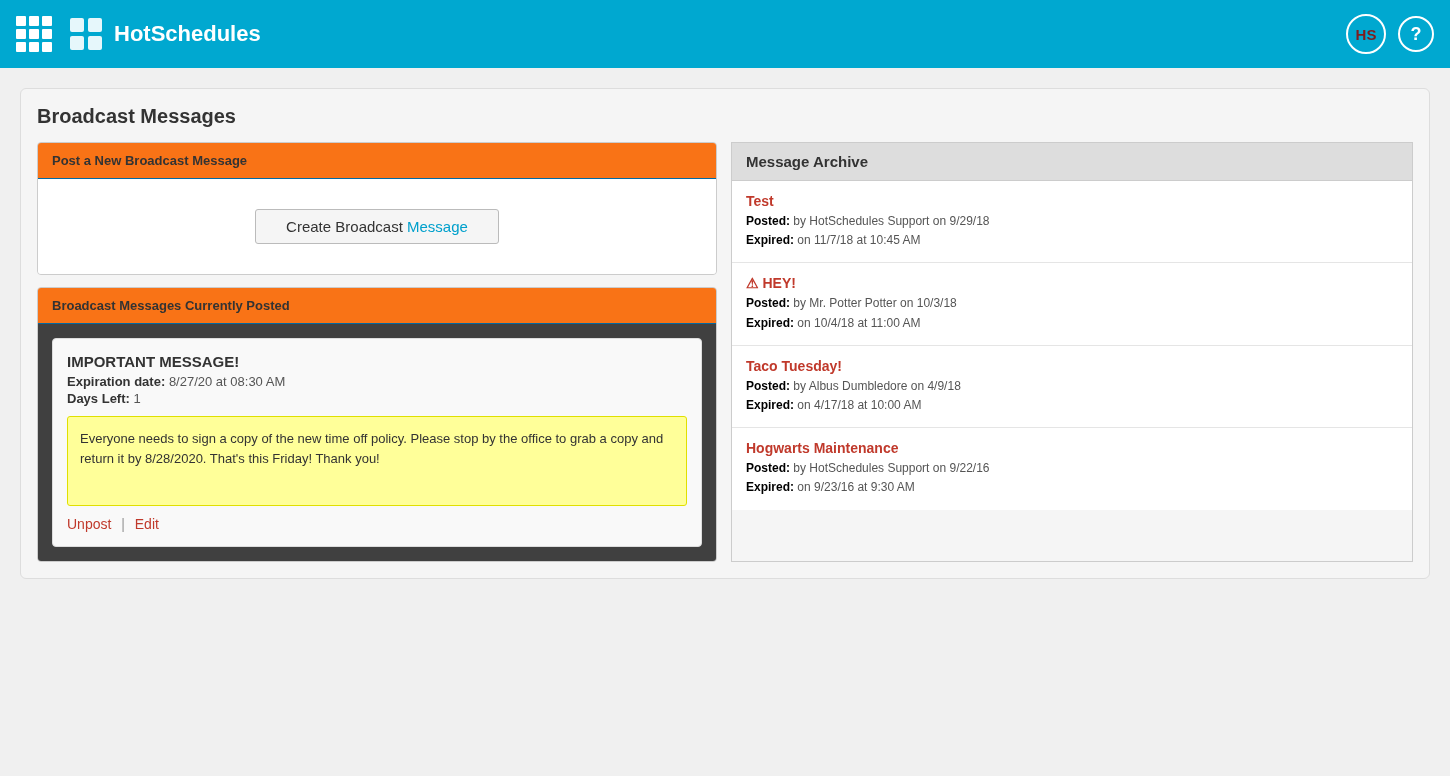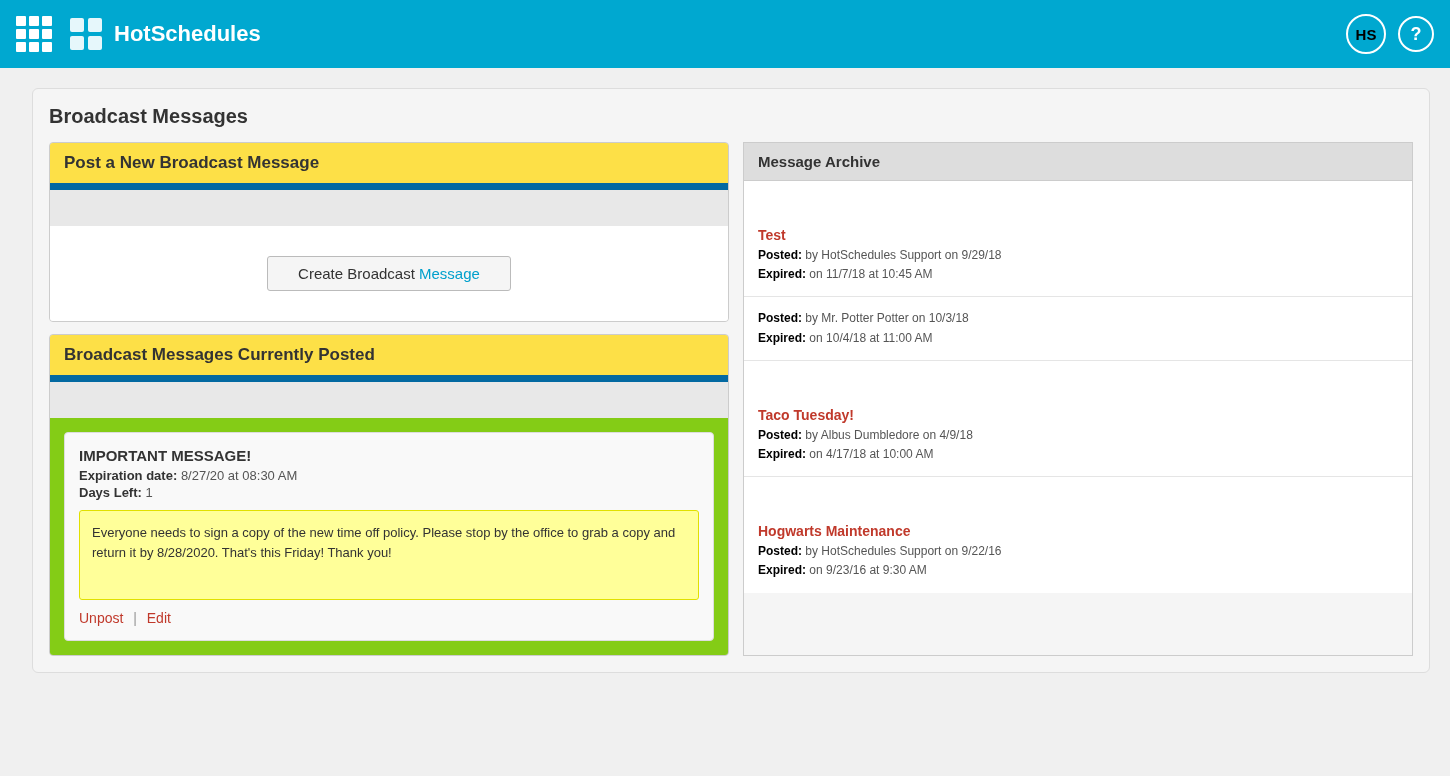--- a/index.html
+++ b/index.html
@@ -22,36 +22,36 @@
       gap: 3px;
       cursor: pointer;
     }
     .grid-icon span { background: #fff; display: block; width: 10px; height: 10px; border-radius: 1px; }
     .logo { display: flex; align-items: center; gap: 10px; color: #fff; font-size: 22px; font-weight: bold; }
     .logo-icon { width: 36px; height: 36px; }
     .topnav-right { display: flex; align-items: center; gap: 12px; }
     .user-badge {
       width: 40px; height: 40px; border-radius: 50%;
       border: 2px solid #fff;
-      color: #000000;
+      color: #7f1d1d;
       display: flex; align-items: center; justify-content: center;
       font-weight: bold; font-size: 15px;
       cursor: pointer;
     }
     .help-btn {
       width: 36px; height: 36px; border-radius: 50%;
       border: 2px solid #fff;
       color: #fff;
       display: flex; align-items: center; justify-content: center;
       font-weight: bold; font-size: 18px;
       cursor: pointer;
     }
 
     
-    .page-content { padding: 20px 20px 0 32px; }
+    .page-content { padding: 20px 20px 0 20px; }
 
     
     .main-panel {
       background: #f5f5f5;
       border: 1px solid #ddd;
       border-radius: 6px;
       padding: 16px;
     }
     .main-panel-title {
       font-size: 20px;
@@ -67,44 +67,44 @@
     .left-col { flex: 0 0 680px; display: flex; flex-direction: column; gap: 12px; }
 
     
     .section-box {
       background: #e8e8e8;
       border: 1px solid #ccc;
       border-radius: 4px;
       overflow: hidden;
     }
     .section-header {
-      background: #fde047;
+      background: #f97316;
       padding: 10px 14px;
-      font-size: 17px;
+      font-size: 13px;
       font-weight: bold;
       color: #333;
-      border-bottom: 7px solid #0369a1;
-    }
-    .section-body { padding: 20px; background: #fff; margin-top: 36px; }
+      border-bottom: 1px solid #0369a1;
+    }
+    .section-body { padding: 20px; background: #fff; }
 
     .create-btn {
       display: block;
       margin: 0 auto;
       padding: 8px 30px;
       background: #f5f5f5;
       border: 1px solid #bbb;
       border-radius: 3px;
       font-size: 15px;
       color: #333;
       cursor: pointer;
     }
     .create-btn .blue-text { color: #00a0cc; }
 
     
-    .currently-posted .section-body { background: #84cc16; padding: 14px; }
+    .currently-posted .section-body { background: #404040; padding: 14px; }
     .message-card {
       background: #f9f9f9;
       border: 1px solid #ddd;
       border-radius: 4px;
       padding: 14px;
     }
     .message-title { font-weight: bold; font-size: 15px; color: #333; margin-bottom: 4px; }
     .message-meta { font-size: 13px; color: #555; margin-bottom: 2px; }
     .message-meta strong { color: #333; }
     .message-body-box {
@@ -137,21 +137,21 @@
       font-weight: bold;
       color: #333;
       border-bottom: 1px solid #ccc;
     }
     .archive-body { background: #fff; padding: 0; }
     .archive-item {
       padding: 12px 14px;
       border-bottom: 1px solid #e5e5e5;
     }
     .archive-item:last-child { border-bottom: none; }
-    .archive-item-title { color: #c0392b; font-size: 14px; font-weight: bold; margin-bottom: 3px; cursor: pointer; margin-top: 34px; }
+    .archive-item-title { color: #c0392b; font-size: 14px; font-weight: bold; margin-bottom: 3px; cursor: pointer; }
     .archive-meta { font-size: 12px; color: #555; line-height: 1.6; }
     .archive-meta strong { color: #000000; }
   </style>
 </head>
 <body>
 
 <nav class="topnav">
   <div class="topnav-left">
     <div class="grid-icon">
       <span></span>
@@ -224,20 +224,21 @@
 
       <div class="right-col">
         <div class="archive-box">
           <div class="archive-header">Message Archive</div>
           <div class="archive-body" id="archive-list">
               <div class="archive-item">
                 <div class="archive-item-title">Test</div>
                 <div class="archive-meta"><strong>Posted:</strong> <span>by HotSchedules Support on 9/29/18</span><br><strong>Expired:</strong> <span>on 11/7/18 at 10:45 AM</span></div>
               </div>
               <div class="archive-item">
+                <div class="archive-item-title"><span style="color:#c0392b;">⚠</span> HEY!</div>
                 <div class="archive-meta"><strong>Posted:</strong> <span>by Mr. Potter Potter on 10/3/18</span><br><strong>Expired:</strong> <span>on 10/4/18 at 11:00 AM</span></div>
               </div>
               <div class="archive-item">
                 <div class="archive-item-title">Taco Tuesday!</div>
                 <div class="archive-meta"><strong>Posted:</strong> <span>by Albus Dumbledore on 4/9/18</span><br><strong>Expired:</strong> <span>on 4/17/18 at 10:00 AM</span></div>
               </div>
               <div class="archive-item">
                 <div class="archive-item-title">Hogwarts Maintenance</div>
                 <div class="archive-meta"><strong>Posted:</strong> <span>by HotSchedules Support on 9/22/16</span><br><strong>Expired:</strong> <span>on 9/23/16 at 9:30 AM</span></div>
               </div>

